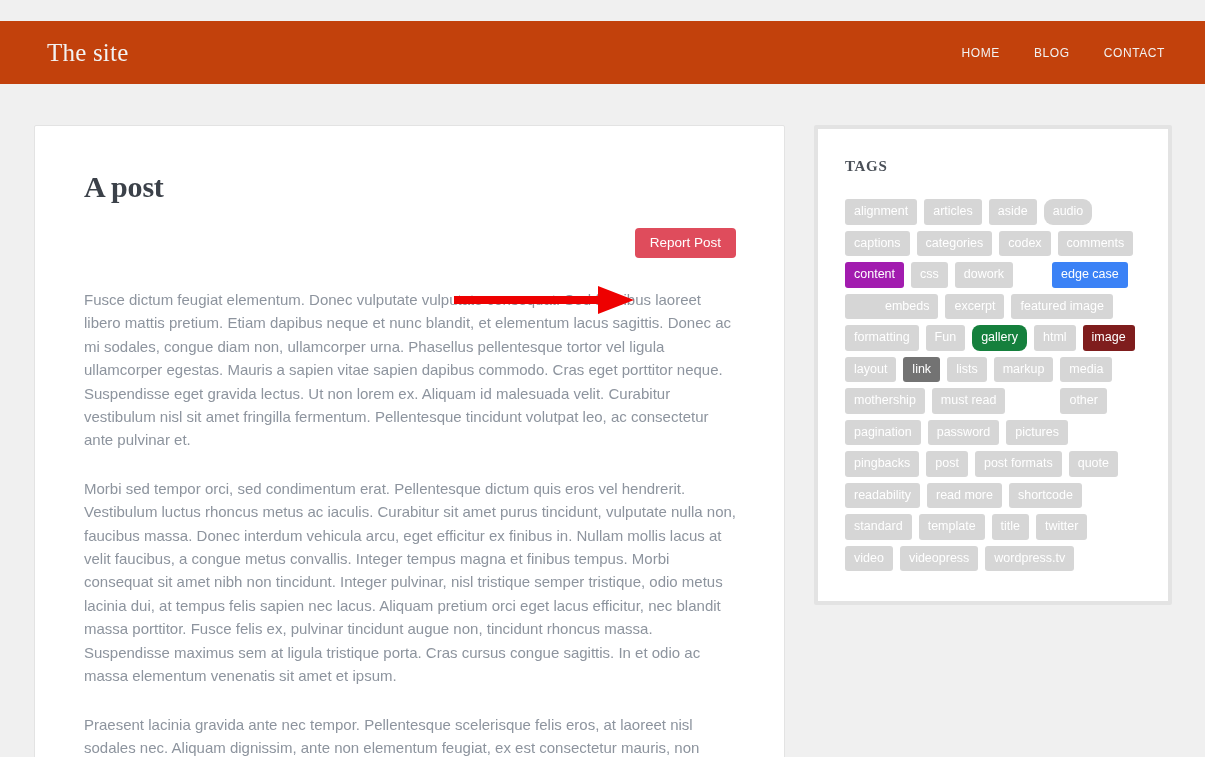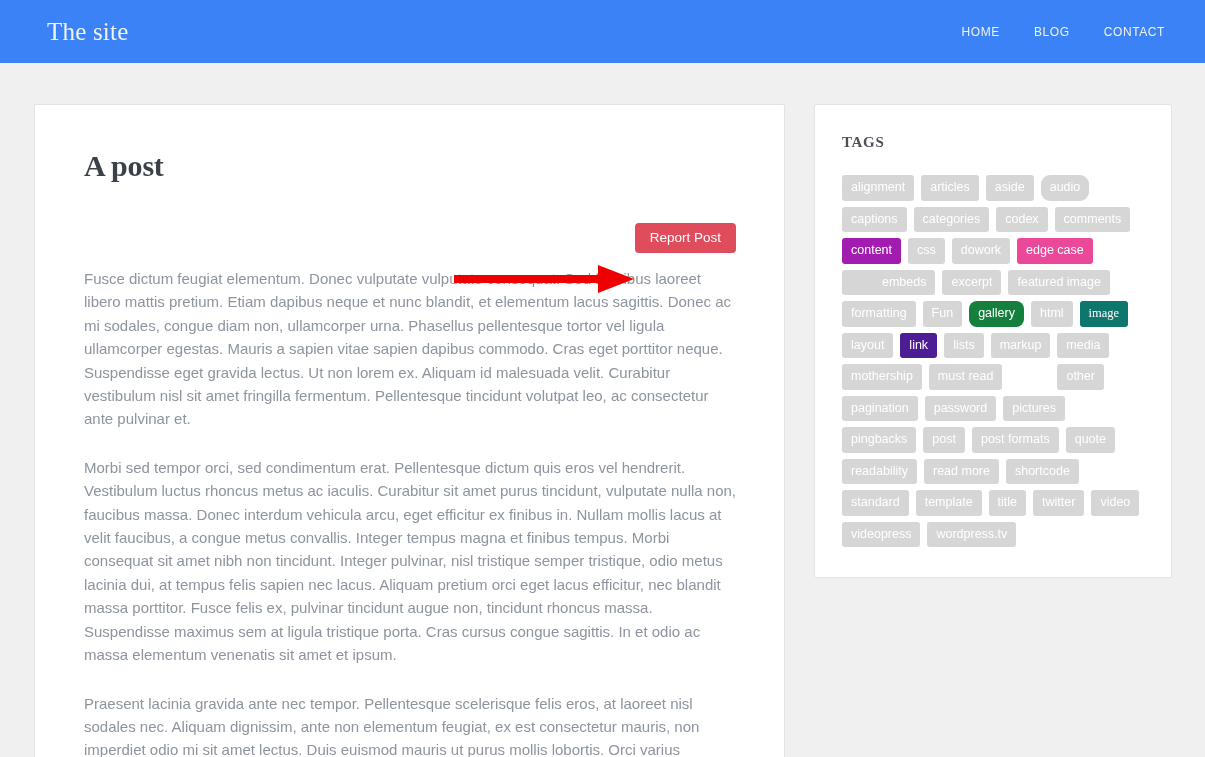--- a/index.html
+++ b/index.html
@@ -90,42 +90,41 @@
     background: #df4c5c;
     color: #ffffff;
     border: none;
     border-radius: 4px;
     font-size: 13.5px;
     font-family: "Liberation Sans", sans-serif;
     padding: 0 15px;
     height: 30px;
     line-height: 30px;
     cursor: pointer;
-    margin-top: 16px;
   }
   .post-body {
     margin-top: 30px;
   }
   .post-body p {
     margin: 0 0 25px 0;
     color: #8d949e;
     font-size: 15px;
     line-height: 23.4px;
     text-align: left;
   }
   .post-body p:last-child { margin-bottom: 0; }
 
   
   .sidebar {
     width: 358px;
     flex: 0 0 358px;
   }
   .widget {
     background: #ffffff;
-    border: 1px solid #b91c1c;
+    border: 4px solid #b91c1c;
     border-radius: 2px;
     box-sizing: border-box;
     padding: 29px 26px 30px 27px;
   }
   .widget-title {
     margin: 0 0 24px 0;
     font-family: "Liberation Serif", serif;
     font-size: 15px;
     font-weight: 700;
     color: #4a5058;
@@ -156,21 +155,21 @@
     left: 452px;
     top: 200px;
     width: 184px;
     height: 32px;
     pointer-events: none;
   }
 </style>
 </head>
 <body style="background: rgb(240, 240, 240);">
 
-<header class="site-header" style="background: #3b82f6;">
+<header class="site-header" style="background: #c2410c; margin-top: 21px;">
   <div class="site-title">The site</div>
   <nav class="nav">
     <a class="nav-link" href="#">HOME</a>
     <a class="nav-link" href="#">BLOG</a>
     <a class="nav-link" href="#">CONTACT</a>
   </nav>
 </header>
 
 <div class="page">
   <div class="layout">
@@ -197,31 +196,31 @@
             <a class="tag" href="#" style="background: rgb(214, 214, 214);">articles</a>
             <a class="tag" href="#" style="background: rgb(214, 214, 214);">aside</a>
             <a class="tag" href="#" style="background: rgb(214, 214, 214); border-radius: 9px;">audio</a>
             <a class="tag" href="#" style="background: rgb(214, 214, 214);">captions</a>
             <a class="tag" href="#" style="background: rgb(214, 214, 214);">categories</a>
             <a class="tag" href="#" style="background: rgb(214, 214, 214);">codex</a>
             <a class="tag" href="#" style="background: rgb(214, 214, 214);">comments</a>
             <a class="tag" href="#" style="background: #a21caf;">content</a>
             <a class="tag" href="#" style="background: rgb(214, 214, 214);">css</a>
             <a class="tag" href="#" style="background: rgb(214, 214, 214);">dowork</a>
-            <a class="tag" href="#" style="background: #ec4899;">edge case</a>
+            <a class="tag" href="#" style="background: #3b82f6; margin-left: 32px;">edge case</a>
             <a class="tag" href="#" style="background: rgb(214, 214, 214); padding-left: 40px;">embeds</a>
             <a class="tag" href="#" style="background: rgb(214, 214, 214);">excerpt</a>
             <a class="tag" href="#" style="background: rgb(214, 214, 214);">featured image</a>
             <a class="tag" href="#" style="background: rgb(214, 214, 214);">formatting</a>
             <a class="tag" href="#" style="background: rgb(214, 214, 214);">Fun</a>
             <a class="tag" href="#" style="background: #15803d; border-radius: 8px;">gallery</a>
             <a class="tag" href="#" style="background: rgb(214, 214, 214);">html</a>
-            <a class="tag" href="#" style="background: #0f766e; font-family: Liberation Serif, serif;">image</a>
+            <a class="tag" href="#" style="background: #7f1d1d;">image</a>
             <a class="tag" href="#" style="background: rgb(214, 214, 214);">layout</a>
-            <a class="tag" href="#" style="background: #4c1d95;">link</a>
+            <a class="tag" href="#" style="background: #737373;">link</a>
             <a class="tag" href="#" style="background: rgb(214, 214, 214);">lists</a>
             <a class="tag" href="#" style="background: rgb(214, 214, 214);">markup</a>
             <a class="tag" href="#" style="background: rgb(214, 214, 214);">media</a>
             <a class="tag" href="#" style="background: rgb(214, 214, 214);">mothership</a>
             <a class="tag" href="#" style="background: rgb(214, 214, 214);">must read</a>
             <a class="tag" href="#" style="background: rgb(214, 214, 214); margin-left: 48px;">other</a>
             <a class="tag" href="#" style="background: rgb(214, 214, 214);">pagination</a>
             <a class="tag" href="#" style="background: rgb(214, 214, 214);">password</a>
             <a class="tag" href="#" style="background: rgb(214, 214, 214);">pictures</a>
             <a class="tag" href="#" style="background: rgb(214, 214, 214);">pingbacks</a>

